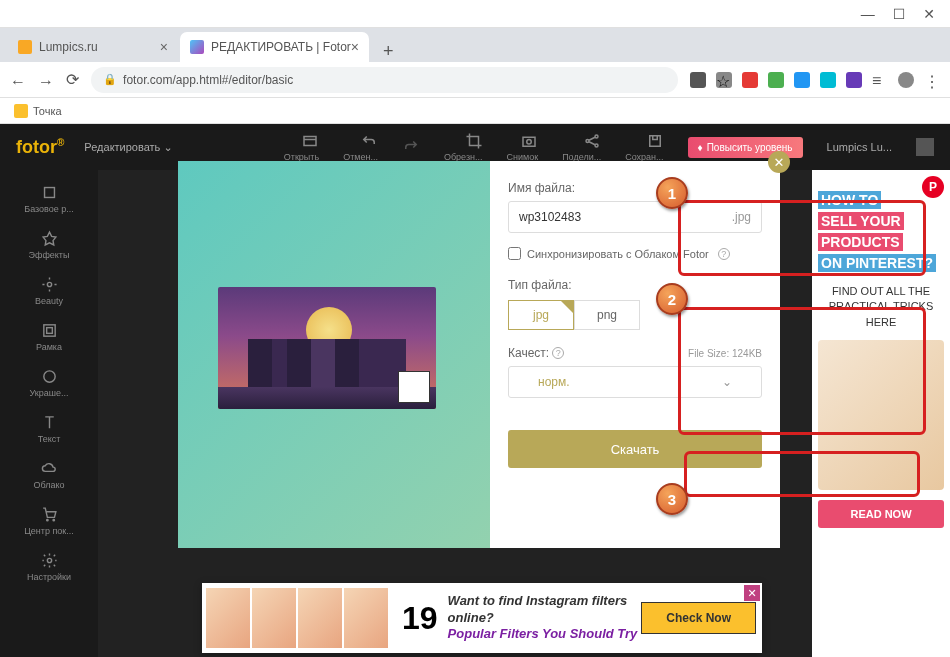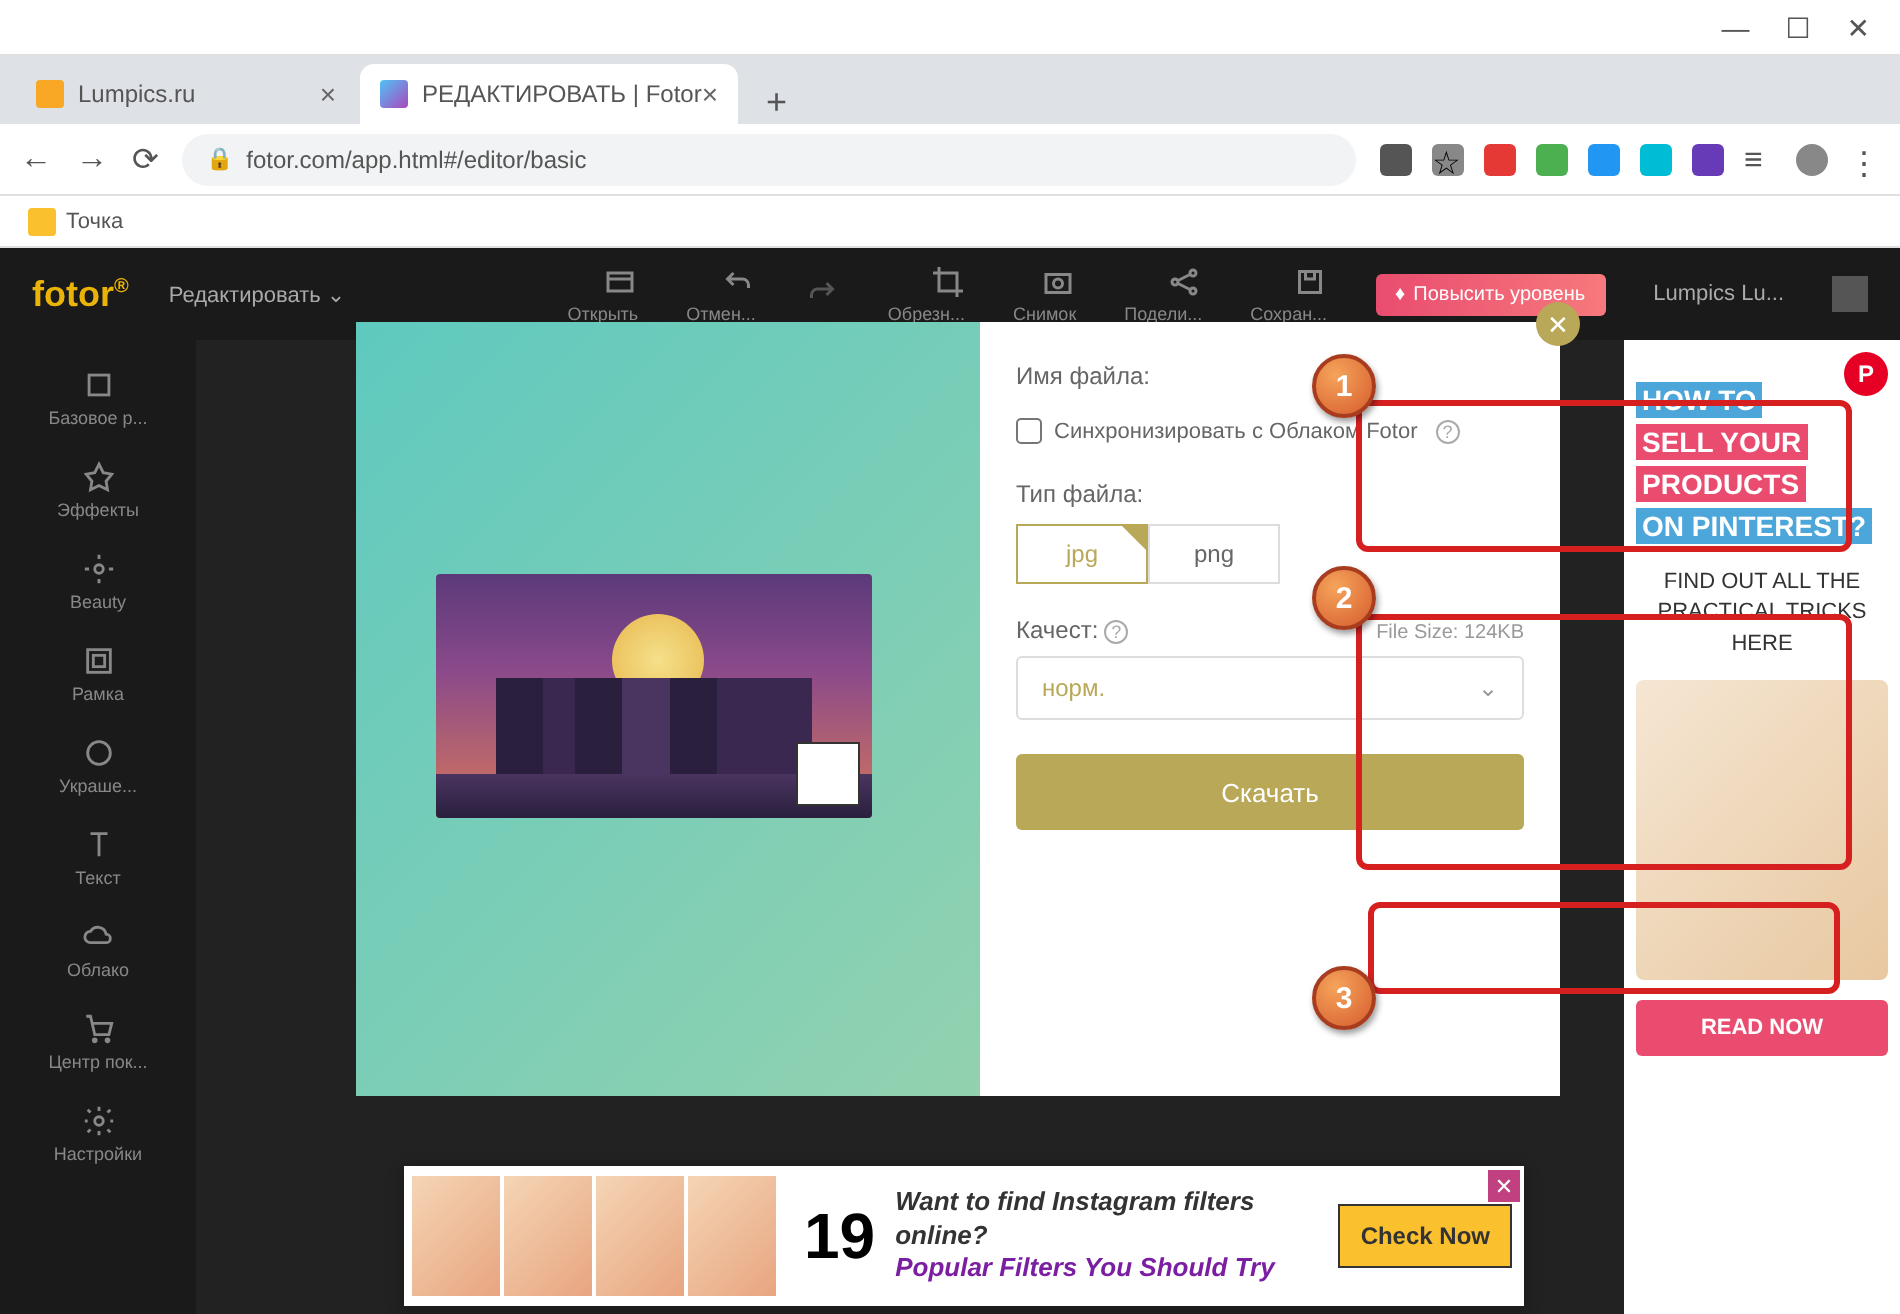--- a/index.html
+++ b/index.html
@@ -57,38 +57,38 @@
 .input-row{display:flex;align-items:center;border:1px solid #ddd;border-radius:3px;height:32px;padding:0 10px}
 .input-row input{border:none;outline:none;flex:1;font-size:12px;color:#333}
 .input-ext{color:#999;font-size:12px}
 .sync-row{display:flex;align-items:center;gap:6px;font-size:11px;color:#666;margin-bottom:18px}
 .sync-row input{width:13px;height:13px}
 .type-label{font-size:12px;color:#666;margin-bottom:8px}
 .fmt-btns{display:flex;margin-bottom:16px}
 .fmt-btn{width:66px;height:30px;border:1px solid #ddd;display:flex;align-items:center;justify-content:center;font-size:12px;color:#666;position:relative}
 .fmt-btn.active{border-color:#b8a858;color:#b8a858}
 .fmt-btn.active::after{content:'';position:absolute;right:-1px;top:-1px;width:0;height:0;border-left:14px solid transparent;border-top:14px solid #b8a858}
-.quality-row{display:flex;align-items:flex-end;font-size:12px;color:#666;margin-bottom:6px}
+.quality-row{display:flex;align-items:center;font-size:12px;color:#666;margin-bottom:6px}
 .filesize{margin-left:auto;font-size:10px;color:#999}
-.quality-sel{border:1px solid #ddd;border-radius:3px;height:32px;display:flex;align-items:center;padding:0 12px;font-size:12px;color:#b8a858;margin-bottom:17px}
+.quality-sel{border:1px solid #ddd;border-radius:3px;height:32px;display:flex;align-items:center;padding:0 29px;font-size:12px;color:#b8a858;margin-bottom:32px}
 .quality-sel .chev{margin-left:auto;color:#999}
 .dl-btn{background:#b8a858;color:#fff;height:38px;border-radius:3px;display:flex;align-items:center;justify-content:center;font-size:13px}
 .preview{position:absolute;left:40px;top:126px;width:218px;height:122px;background:linear-gradient(to bottom,#5b3a7a 0%,#8b4a8a 40%,#d4765a 100%);border-radius:2px;overflow:hidden}
 .moon{position:absolute;left:88px;top:20px;width:46px;height:46px;background:radial-gradient(circle,#f5e08a,#e8b84f);border-radius:50%}
 .buildings{position:absolute;bottom:22px;left:30px;right:30px;height:48px;background:linear-gradient(to right,#2a1f3d 0%,#2a1f3d 15%,#3a2850 15%,#3a2850 25%,#2a1f3d 25%,#2a1f3d 40%,#4a3560 40%,#4a3560 55%,#2a1f3d 55%,#2a1f3d 70%,#3a2850 70%,#3a2850 100%)}
 .water{position:absolute;bottom:0;left:0;right:0;height:22px;background:linear-gradient(to bottom,#4a3560,#2a1f3d)}
 .qr{position:absolute;right:6px;bottom:6px;width:32px;height:32px;background:#fff;border:1px solid #333}
 .marker{position:absolute;width:32px;height:32px;border-radius:50%;background:radial-gradient(circle at 35% 30%,#f5a45a,#d65c2e);border:2px solid #a83c1e;display:flex;align-items:center;justify-content:center;color:#fff;font-weight:bold;font-size:15px;z-index:70;box-shadow:1px 2px 3px rgba(0,0,0,0.4)}
 .hilite{position:absolute;border:3px solid #d62020;border-radius:6px;z-index:55}
 .banner{position:absolute;left:202px;bottom:4px;width:560px;height:70px;background:#fff;display:flex;align-items:center;z-index:40;box-shadow:0 2px 8px rgba(0,0,0,0.3)}
 .banner-imgs{display:flex;gap:2px;padding:4px}
 .bimg{width:44px;height:60px;background:linear-gradient(135deg,#f5d5b5,#e8a580)}
 .banner-num{font-size:32px;font-weight:bold;color:#000000;margin:0 10px}
 .banner-txt{flex:1;font-size:13px;font-weight:bold;font-style:italic;color:#333;line-height:1.3}
-.banner-cta{background:#fbc02d;color:#333;font-size:12px;font-weight:bold;padding:8px 10px;margin-right:6px;border:1px solid #333}
+.banner-cta{background:#fbc02d;color:#333;font-size:12px;font-weight:bold;padding:8px 24px;margin-right:6px;border:1px solid #333}
 .banner-x{position:absolute;right:2px;top:2px;width:16px;height:16px;background:#c04080;color:#fff;font-size:11px;display:flex;align-items:center;justify-content:center}
 .help-q{display:inline-block;width:12px;height:12px;border:1px solid #aaa;border-radius:50%;font-size:9px;color:#aaa;text-align:center;line-height:11px;margin-left:3px}
 </style>
 </head>
 <body>
 
 <div class="window">
   <div class="titlebar">
     <div class="win-controls">
       <span>—</span>
@@ -277,20 +277,24 @@
     <div class="preview">
       <div class="moon"></div>
       <div class="buildings"></div>
       <div class="water"></div>
       <div class="qr"></div>
     </div>
     <div class="modal">
       <div class="modal-close">✕</div>
       <div class="field-group">
         <div class="field-label">Имя файла:</div>
+        <div class="input-row">
+          <input value="wp3102483" style="">
+          <span class="input-ext">.jpg</span>
+        </div>
       </div>
       <div class="sync-row">
         <input type="checkbox" style="">
         <span>Синхронизировать с Облаком Fotor</span>
         <span class="help-q">?</span>
       </div>
       <div class="type-label">Тип файла:</div>
       <div class="fmt-btns">
         <div class="fmt-btn active">jpg</div>
         <div class="fmt-btn">png</div>

